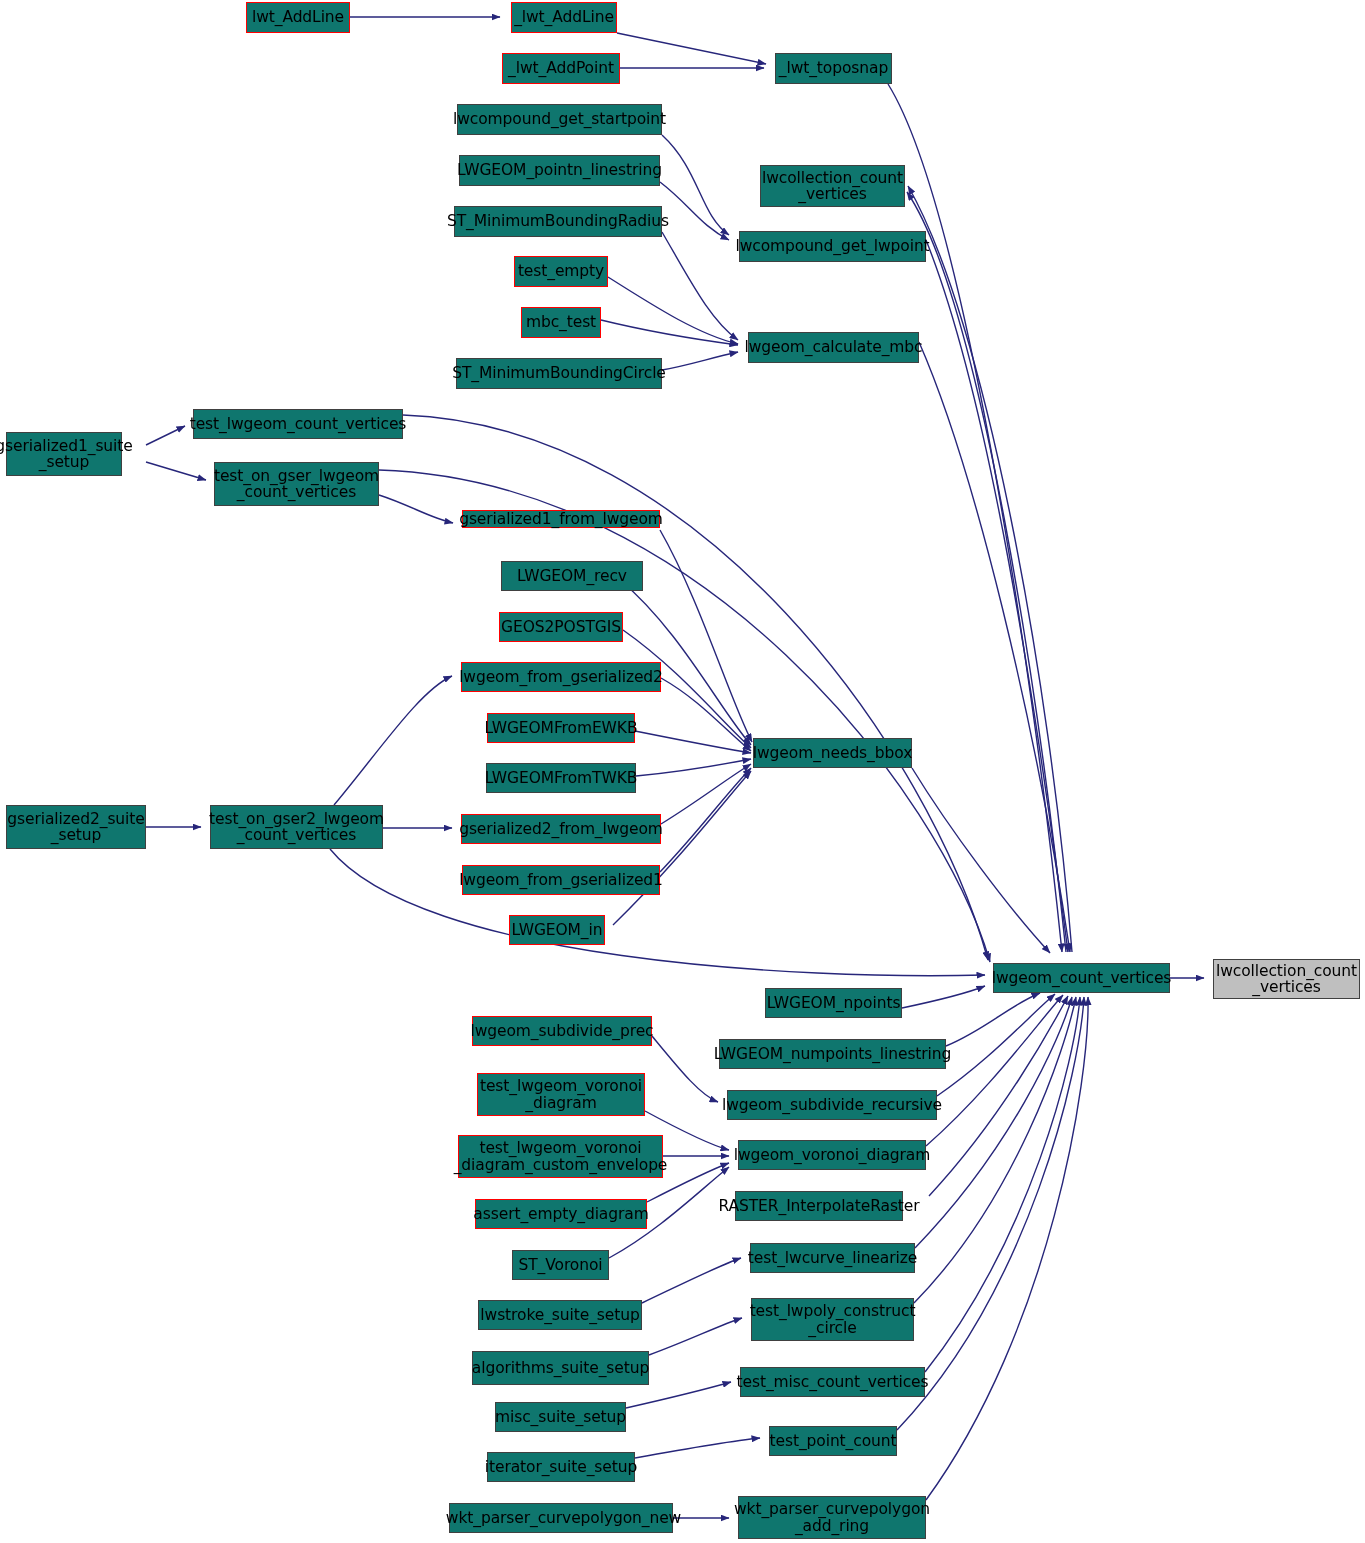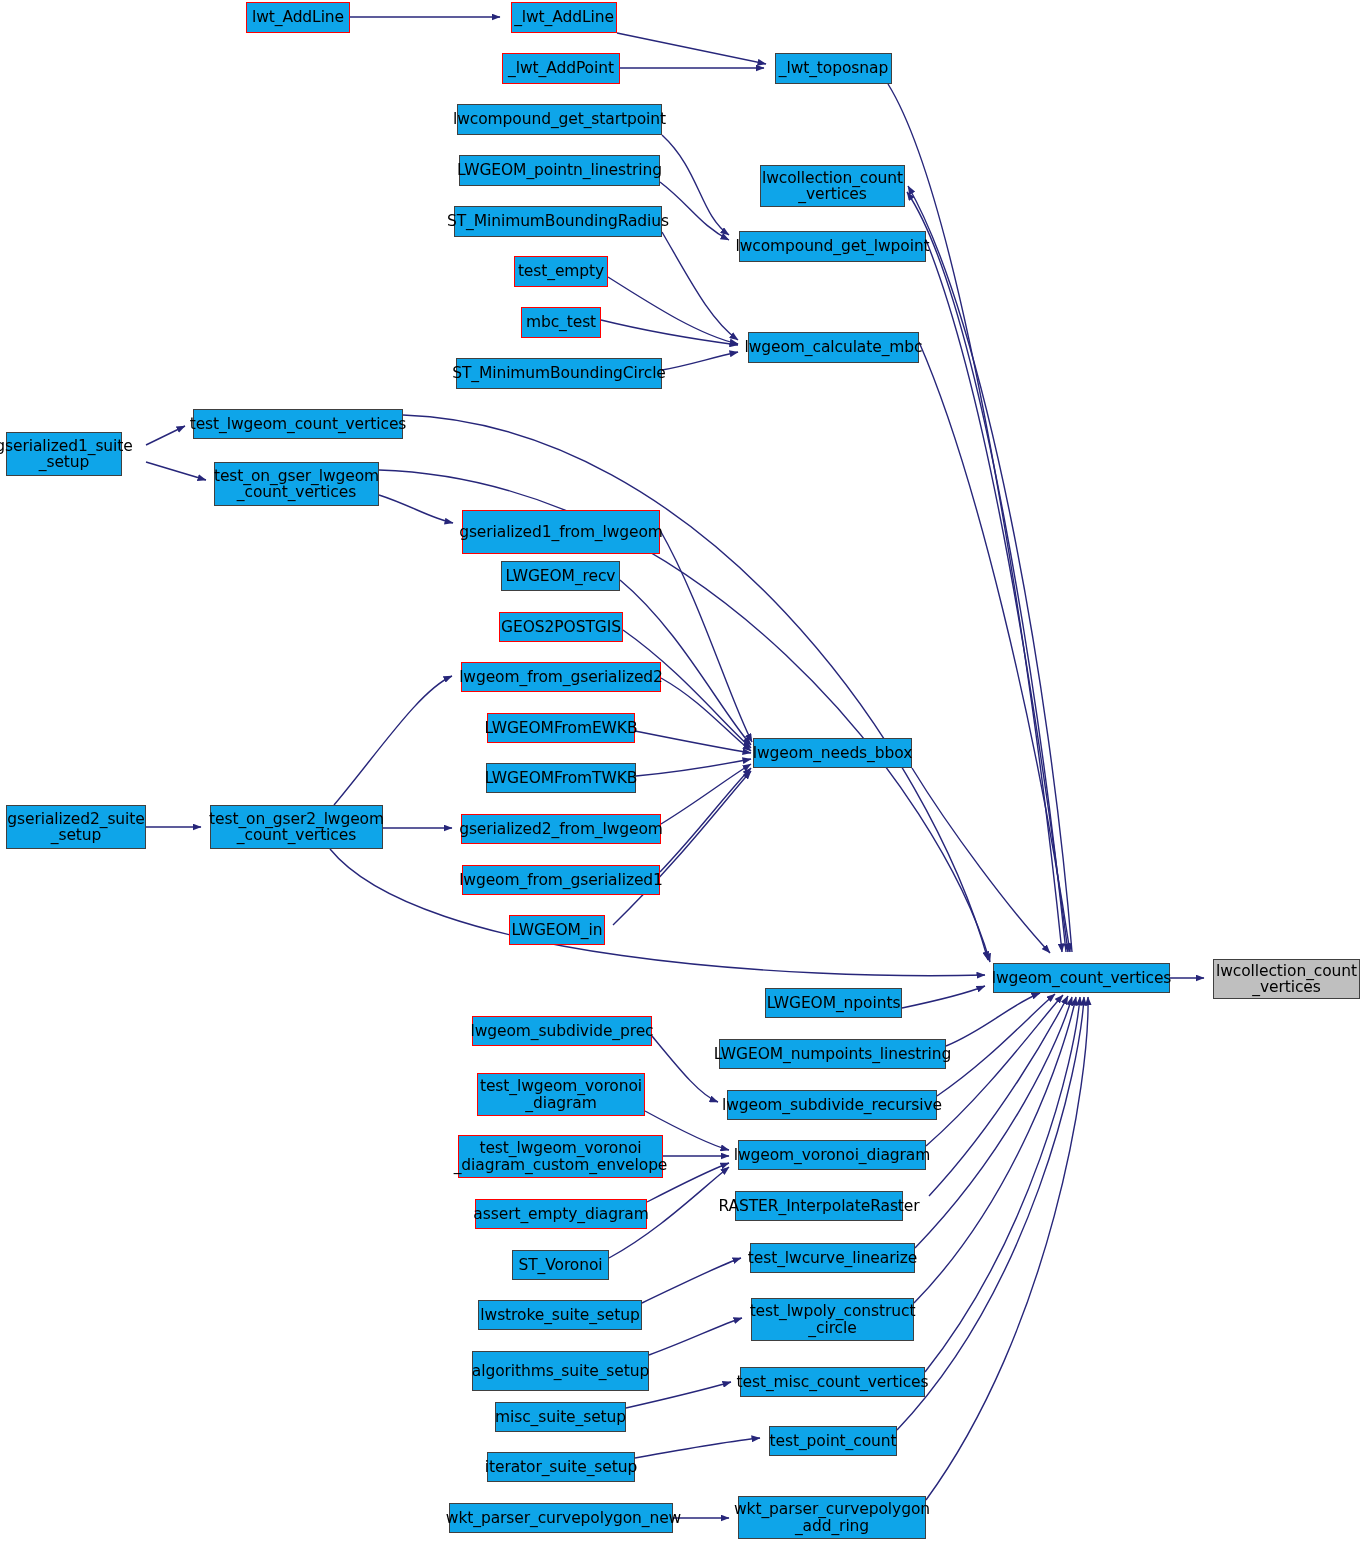--- a/index.html
+++ b/index.html
@@ -1,20 +1,20 @@
 <!DOCTYPE html>
 <html><head>
 <meta charset="utf-8">
 <style>
   html,body{margin:0;padding:0;background:#ffffff;}
   #canvas{position:relative;width:1365px;height:1543px;background:#fff;
           font-family:"DejaVu Sans","Liberation Sans",sans-serif;}
   svg#edges{position:absolute;left:0;top:0;width:1365px;height:1543px;pointer-events:none;}
   .node{position:absolute;box-sizing:border-box;display:flex;align-items:center;
-        justify-content:center;text-align:center;background:#0ea5e9;
+        justify-content:center;text-align:center;background:#0f766e;
         border:1px solid #404040;color:#000;font-size:15.5px;line-height:1.06;
         padding:0 3px;letter-spacing:-0.1px;white-space:pre;}
   .node.red{border-color:#ff0000;}
   .node.gray{background:#bfbfbf;border-color:#404040;}
 </style>
 </head>
 <body>
 
 <div id="canvas">
   <svg id="edges" xmlns="http://www.w3.org/2000/svg">
@@ -93,22 +93,22 @@
       <div class="node" style="left: 456px; top: 358px; width: 206px; height: 31px;">ST_MinimumBoundingCircle</div>
       <div class="node" style="left: 760px; top: 165px; width: 145px; height: 42px;">lwcollection_count
 _vertices</div>
       <div class="node" style="left: 739px; top: 231px; width: 187px; height: 31px;">lwcompound_get_lwpoint</div>
       <div class="node" style="left: 748px; top: 332px; width: 171px; height: 31px;">lwgeom_calculate_mbc</div>
       <div class="node" style="left: 6px; top: 432px; width: 116px; height: 44px;">gserialized1_suite
 _setup</div>
       <div class="node" style="left: 193px; top: 409px; width: 210px; height: 30px;">test_lwgeom_count_vertices</div>
       <div class="node" style="left: 214px; top: 462px; width: 165px; height: 44px;">test_on_gser_lwgeom
 _count_vertices</div>
-      <div class="node red" style="left: 462px; top: 510px; width: 198px; height: 44px;">gserialized1_from_lwgeom</div>
-      <div class="node" style="left: 501px; top: 561px; width: 119px; height: 30px;">LWGEOM_recv</div>
+      <div class="node red" style="left: 462px; top: 510px; width: 198px; height: 18px;">gserialized1_from_lwgeom</div>
+      <div class="node" style="left: 501px; top: 561px; width: 142px; height: 30px;">LWGEOM_recv</div>
       <div class="node red" style="left: 499px; top: 612px; width: 124px; height: 30px;">GEOS2POSTGIS</div>
       <div class="node red" style="left: 461px; top: 662px; width: 200px; height: 30px;">lwgeom_from_gserialized2</div>
       <div class="node red" style="left: 487px; top: 713px; width: 148px; height: 30px;">LWGEOMFromEWKB</div>
       <div class="node" style="left: 486px; top: 763px; width: 150px; height: 30px;">LWGEOMFromTWKB</div>
       <div class="node red" style="left: 461px; top: 814px; width: 200px; height: 30px;">gserialized2_from_lwgeom</div>
       <div class="node red" style="left: 462px; top: 865px; width: 198px; height: 30px;">lwgeom_from_gserialized1</div>
       <div class="node red" style="left: 509px; top: 915px; width: 96px; height: 30px;">LWGEOM_in</div>
       <div class="node" style="left: 6px; top: 805px; width: 140px; height: 44px; text-align: center;">gserialized2_suite
 _setup</div>
       <div class="node" style="left: 210px; top: 805px; width: 173px; height: 44px;">test_on_gser2_lwgeom
@@ -126,21 +126,21 @@
       <div class="node red" style="left: 458px; top: 1135px; width: 205px; height: 43px;">test_lwgeom_voronoi
 _diagram_custom_envelope</div>
       <div class="node" style="left: 738px; top: 1140px; width: 188px; height: 30px;">lwgeom_voronoi_diagram</div>
       <div class="node red" style="left: 475px; top: 1199px; width: 172px; height: 30px;">assert_empty_diagram</div>
       <div class="node" style="left: 735px; top: 1191px; width: 168px; height: 30px;">RASTER_InterpolateRaster</div>
       <div class="node" style="left: 512px; top: 1250px; width: 97px; height: 30px;">ST_Voronoi</div>
       <div class="node" style="left: 750px; top: 1243px; width: 165px; height: 30px;">test_lwcurve_linearize</div>
       <div class="node" style="left: 478px; top: 1300px; width: 164px; height: 30px;">lwstroke_suite_setup</div>
       <div class="node" style="left: 751px; top: 1298px; width: 163px; height: 43px;">test_lwpoly_construct
 _circle</div>
-      <div class="node" style="left: 472px; top: 1351px; width: 177px; height: 40px;">algorithms_suite_setup</div>
+      <div class="node" style="left: 472px; top: 1351px; width: 177px; height: 34px;">algorithms_suite_setup</div>
       <div class="node" style="left: 740px; top: 1367px; width: 185px; height: 30px;">test_misc_count_vertices</div>
       <div class="node" style="left: 495px; top: 1402px; width: 131px; height: 30px;">misc_suite_setup</div>
       <div class="node" style="left: 769px; top: 1426px; width: 128px; height: 30px;">test_point_count</div>
       <div class="node" style="left: 487px; top: 1452px; width: 148px; height: 30px;">iterator_suite_setup</div>
       <div class="node" style="left: 449px; top: 1503px; width: 224px; height: 30px; padding-left: 8px;">wkt_parser_curvepolygon_new</div>
       <div class="node" style="left: 738px; top: 1496px; width: 188px; height: 43px;">wkt_parser_curvepolygon
 _add_ring</div>
     </div>
 </div>
 

